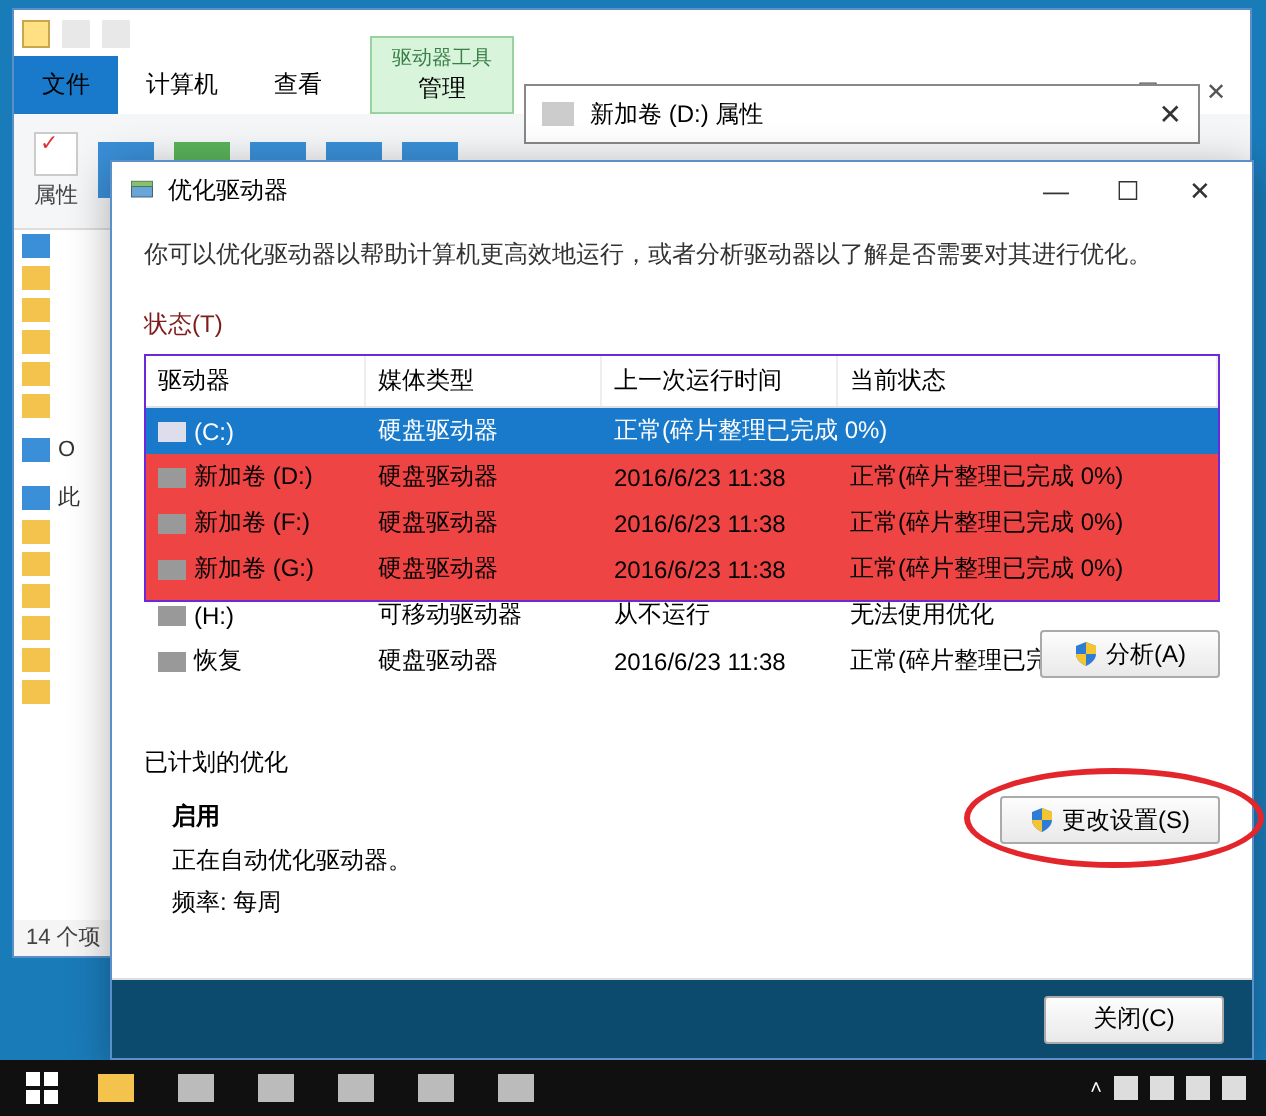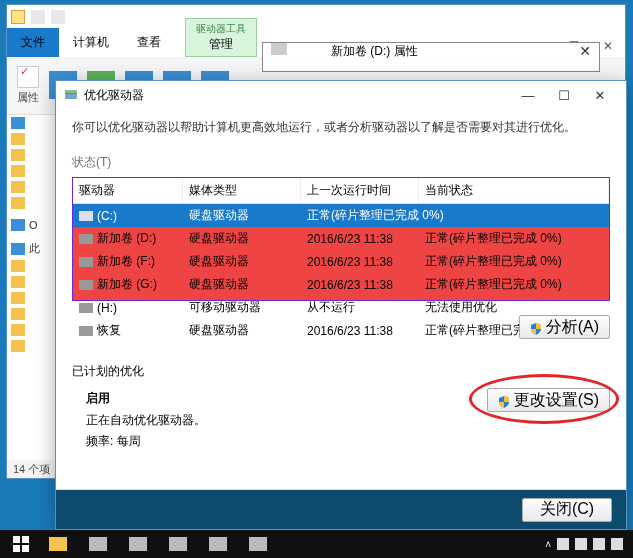--- a/index.html
+++ b/index.html
@@ -19,49 +19,49 @@
   .ribbon-winbtns div { width: 34px; height: 22px; text-align: center; line-height: 22px; color: #555; }
   .ribbon-body { height: 58px; background: #f5f6f7; border-bottom: 1px solid #ddd; display: flex; align-items: center; padding: 4px 10px; gap: 10px; }
   .rb-group { display: flex; flex-direction: column; align-items: center; font-size: 11px; color: #444; }
   .rb-icon { width: 22px; height: 22px; background: #e8e8e8; margin-bottom: 2px; }
   .rb-big-icon { width: 28px; height: 28px; background: #3a8fd8; margin-bottom: 2px; }
   .explorer-sidebar { position: absolute; left: 0; top: 110px; width: 48px; bottom: 20px; background: #fff; overflow: hidden; }
   .side-item { display: flex; align-items: center; gap: 4px; padding: 2px 4px; font-size: 11px; color: #333; }
   .s-ico { width: 14px; height: 12px; background: #f3c34e; }
   .side-item.blue .s-ico { background: #3a8fd8; }
   .explorer-status { position: absolute; left: 0; bottom: 0; right: 0; height: 18px; background: #f5f5f5; font-size: 11px; color: #444; padding-left: 6px; line-height: 18px; }
-  .prop-window { position: absolute; left: 262px; top: 42px; width: 338px; height: 30px; background: #fff; border: 1px solid #888; display: flex; padding: 0 8px; gap: 36px; }
+  .prop-window { position: absolute; left: 262px; top: 42px; width: 338px; height: 30px; background: #fff; border: 1px solid #888; display: flex; align-items: center; padding: 0 8px; }
   .prop-ico { width: 16px; height: 12px; background: #ccc; margin-right: 8px; }
   .prop-close { margin-left: auto; font-size: 14px; color: #333; }
   .opt-window { position: absolute; left: 55px; top: 80px; width: 572px; height: 450px; background: #fff; border: 1px solid #5a8fc9; box-shadow: 0 4px 20px rgba(0,0,0,0.3); display: flex; flex-direction: column; }
   .opt-titlebar { height: 28px; display: flex; align-items: center; padding: 0 8px; }
   .opt-titlebar .t-ico { width: 14px; height: 14px; margin-right: 6px; }
   .opt-titlebar .t-ico svg { width: 14px; height: 14px; }
   .opt-winbtns { margin-left: auto; display: flex; }
   .opt-winbtns div { width: 36px; text-align: center; font-size: 13px; color: #333; }
   .opt-body { flex: 1; padding: 10px 16px; display: flex; flex-direction: column; }
   .opt-desc { font-size: 12px; color: #333; margin-bottom: 18px; }
-  .opt-section-label { font-size: 12px; color: #737373; margin-bottom: 6px; }
+  .opt-section-label { font-size: 12px; color: #7f1d1d; margin-bottom: 6px; }
   .drive-list { border: 1px solid #6d28d9; height: 124px; background: #ef4444; }
   .drive-header { display: flex; background: #fff; border-bottom: 1px solid #e0e0e0; }
   .drive-header div { padding: 4px 6px; font-size: 12px; border-right: 1px solid #eee; }
   .col-drive { width: 110px; }
   .col-media { width: 118px; }
   .col-last { width: 118px; }
   .col-status { flex: 1; }
   .drive-row { display: flex; align-items: center; font-size: 12px; }
   .drive-row.selected { background: #1979ca; color: #fff; }
   .drive-row div { padding: 3px 6px; }
   .d-ico { width: 14px; height: 10px; background: #999; display: inline-block; margin-right: 4px; vertical-align: middle; }
   .drive-row.selected .d-ico { background: #dde; }
   .btn-row { display: flex; justify-content: flex-end; gap: 10px; margin-top: 14px; }
-  .btn { min-width: 90px; height: 24px; background: linear-gradient(#fdfdfd,#e9e9e9); border: 1px solid #aaa; border-radius: 2px; font-size: 16px; display: inline-flex; align-items: center; justify-content: center; gap: 4px; padding: 0 10px; }
+  .btn { min-width: 90px; height: 24px; background: linear-gradient(#fdfdfd,#e9e9e9); border: 1px solid #aaa; border-radius: 2px; font-size: 12px; display: inline-flex; align-items: center; justify-content: center; gap: 4px; padding: 0 10px; }
   .shield { width: 12px; height: 12px; display: inline-block; }
   .shield svg { width: 12px; height: 12px; }
-  .sched-section { margin-top: 24px; }
+  .sched-section { margin-top: 34px; }
   .sched-title { font-size: 12px; margin-bottom: 8px; }
   .sched-row { display: flex; align-items: flex-start; }
   .sched-text { flex: 1; padding-left: 14px; font-size: 12px; line-height: 1.8; }
   .sched-text b { font-weight: bold; }
   .change-settings-wrap { position: relative; }
   .red-ring { position: absolute; left: -18px; top: -14px; width: 150px; height: 50px; border: 3px solid #e3262b; border-radius: 50%; pointer-events: none; }
   .opt-footer { height: 40px; border-top: 1px solid #ddd; background: #0c4a6e; display: flex; align-items: center; justify-content: flex-end; padding: 0 14px; }
   .taskbar { position: absolute; left: 0; right: 0; bottom: 0; height: 28px; background: #101010; display: flex; align-items: center; padding: 0 4px; }
   .start-btn { width: 34px; height: 28px; display: flex; align-items: center; justify-content: center; }
   .start-btn svg { width: 16px; height: 16px; }

